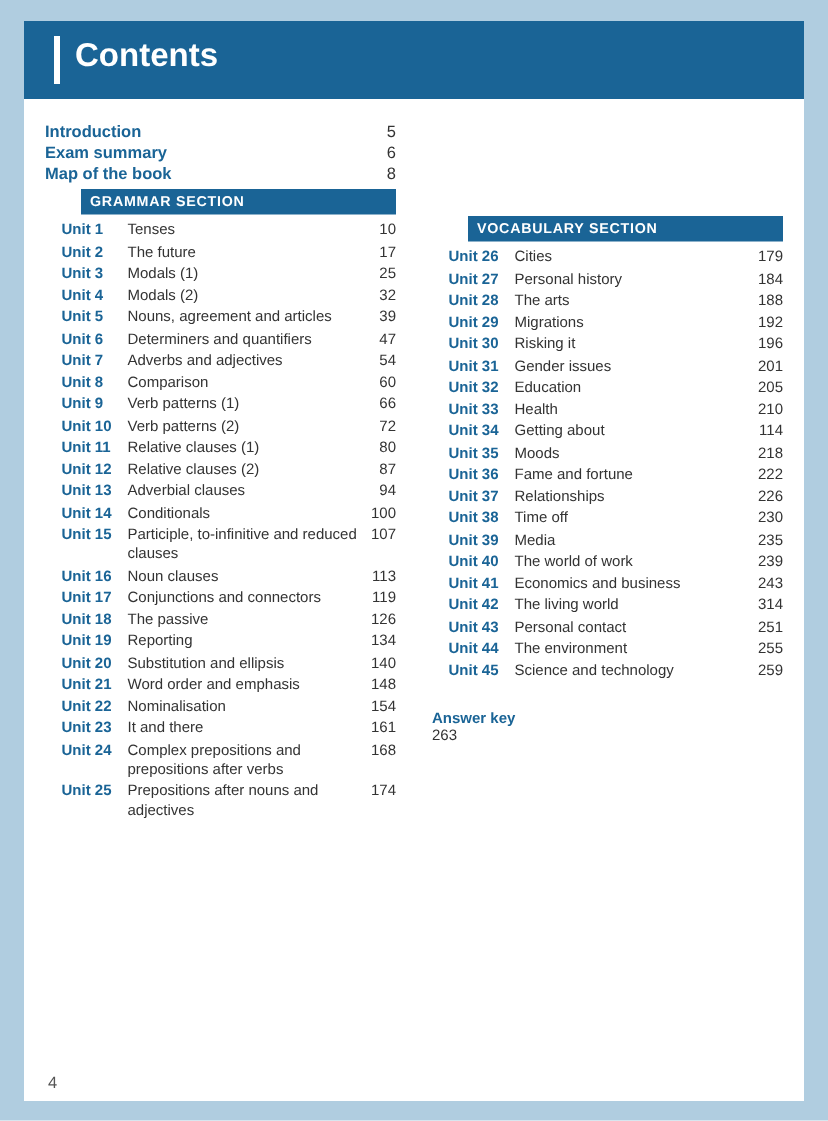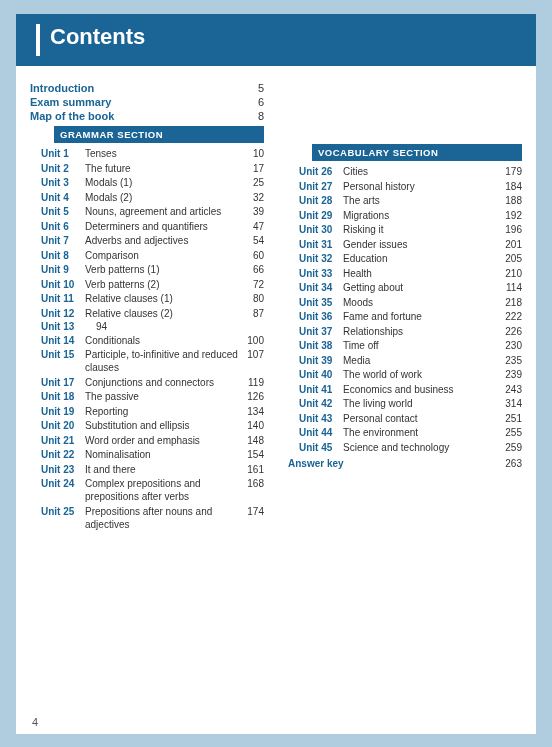--- a/index.html
+++ b/index.html
@@ -96,21 +96,22 @@
     }
     .unit-num {
       color: #333;
       font-size: 10px;
       min-width: 22px;
       text-align: right;
       flex-shrink: 0;
     }
     .answer-key-row {
       display: flex;
-      margin-top: 4px;
+      margin-top: 20px;
+      flex-direction: column;
     }
     .answer-key-label {
       color: #1a6496;
       font-weight: bold;
       font-size: 10px;
       flex: 1;
     }
     .answer-key-num {
       color: #333;
       font-size: 10px;
@@ -211,31 +212,37 @@
               <span class="unit-desc">Relative clauses (1)</span>
               <span class="unit-num">80</span>
             </div>
             <div class="unit-row">
               <span class="unit-label">Unit 12</span>
               <span class="unit-desc">Relative clauses (2)</span>
               <span class="unit-num">87</span>
             </div>
             <div class="unit-row">
               <span class="unit-label">Unit 13</span>
+              <span class="unit-desc">Adverbial clauses</span>
               <span class="unit-num">94</span>
             </div>
             <div class="unit-row">
               <span class="unit-label">Unit 14</span>
               <span class="unit-desc">Conditionals</span>
               <span class="unit-num">100</span>
             </div>
             <div class="unit-row">
               <span class="unit-label">Unit 15</span>
               <span class="unit-desc">Participle, to-infinitive and reduced clauses</span>
               <span class="unit-num">107</span>
+            </div>
+            <div class="unit-row">
+              <span class="unit-label">Unit 16</span>
+              <span class="unit-desc">Noun clauses</span>
+              <span class="unit-num">113</span>
             </div>
             <div class="unit-row">
               <span class="unit-label">Unit 17</span>
               <span class="unit-desc">Conjunctions and connectors</span>
               <span class="unit-num">119</span>
             </div>
             <div class="unit-row">
               <span class="unit-label">Unit 18</span>
               <span class="unit-desc">The passive</span>
               <span class="unit-num">126</span>

